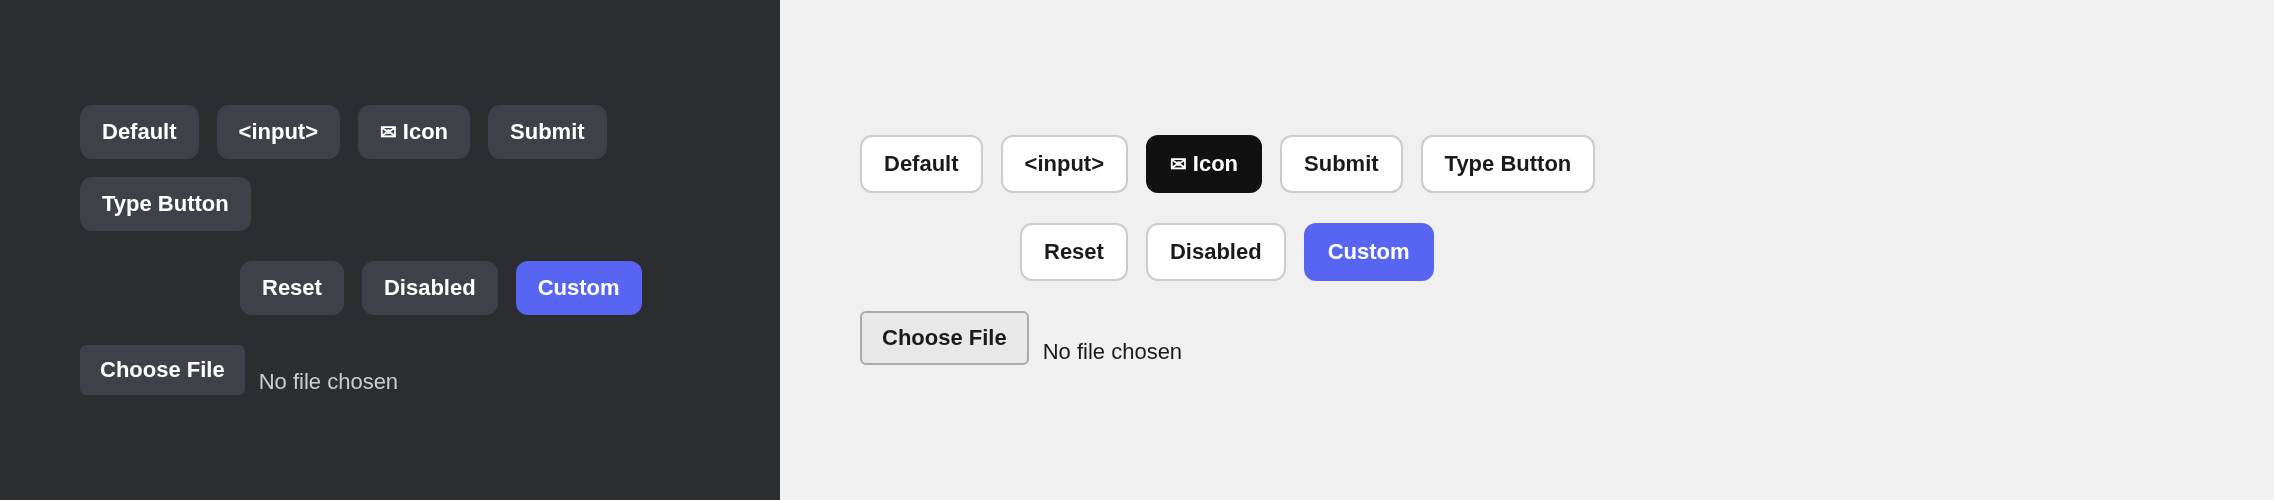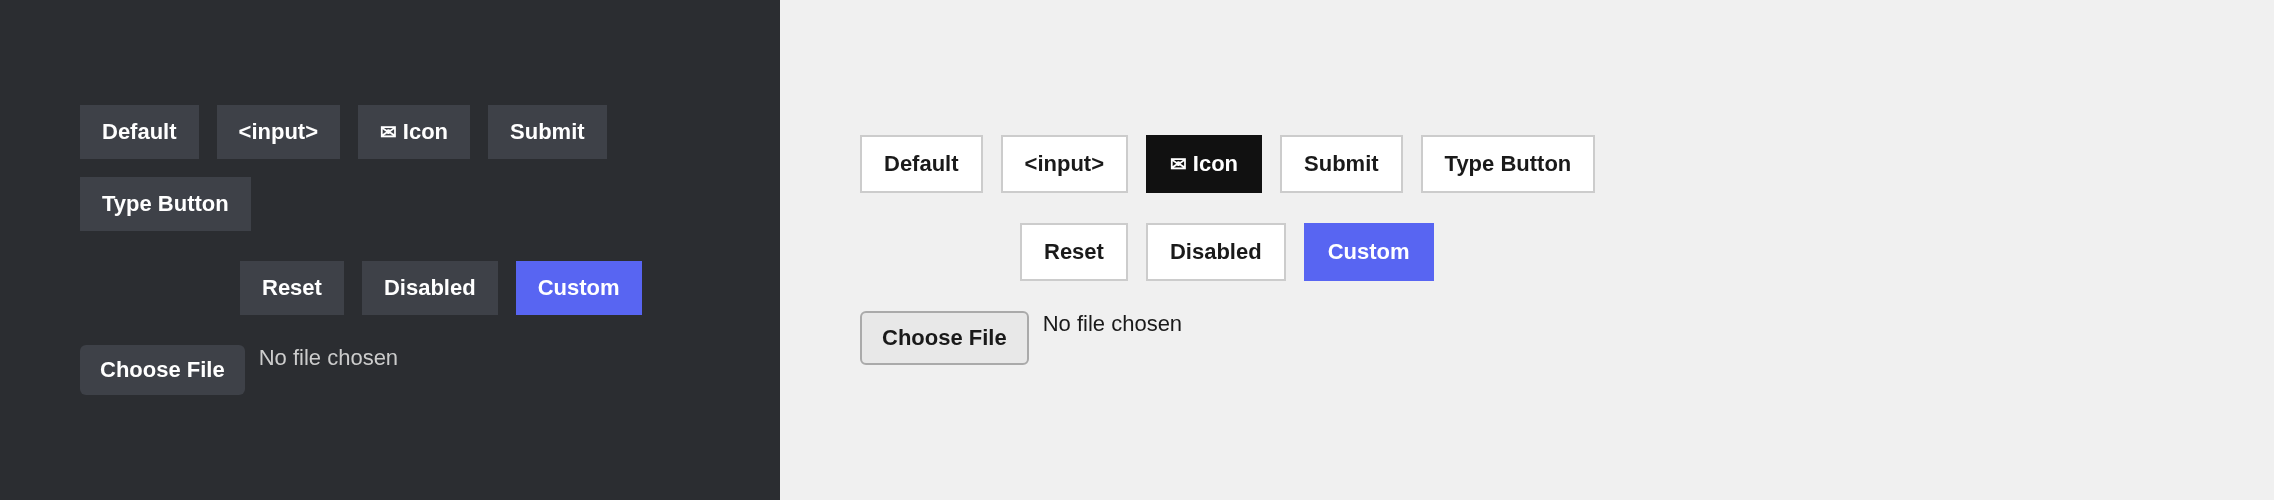--- a/index.html
+++ b/index.html
@@ -36,21 +36,21 @@
       flex-wrap: wrap;
       align-items: center;
       gap: 18px;
     }
 
     .btn {
       display: inline-flex;
       align-items: center;
       gap: 6px;
       padding: 14px 22px;
-      border-radius: 0;
+      border-radius: 12px;
       font-size: 22px;
       font-weight: 700;
       cursor: pointer;
       border: none;
       white-space: nowrap;
     }
 
     
     .dark-btn {
       background-color: #3e4148;
@@ -77,21 +77,21 @@
 
     .light-btn-custom {
       background-color: #5865f2;
       color: #ffffff;
       border: 2px solid #5865f2;
     }
 
     
     .file-row {
       display: flex;
-      align-items: flex-start;
+      align-items: flex-end;
       gap: 14px;
     }
 
     .choose-file-dark {
       background-color: #3e4148;
       color: #ffffff;
       padding: 12px 20px;
       border-radius: 6px;
       font-size: 22px;
       font-weight: 700;

